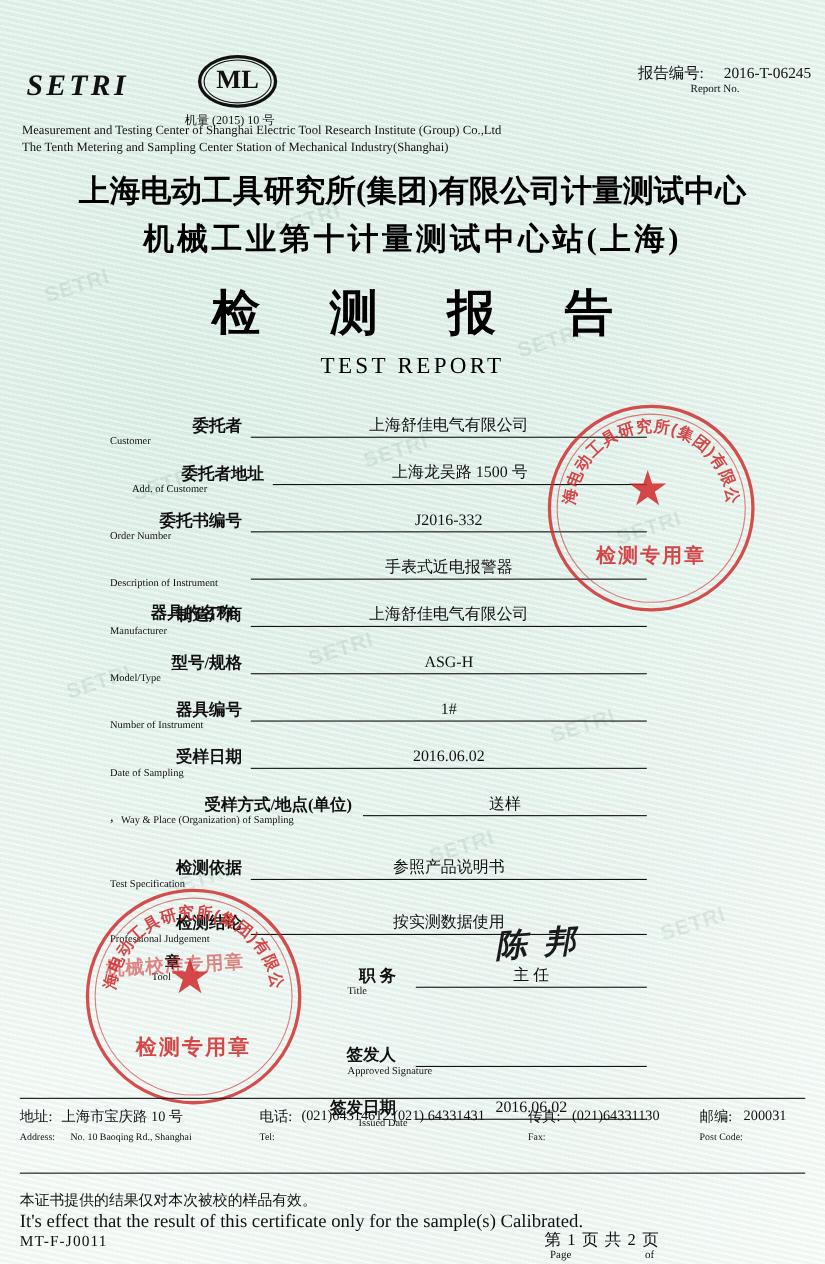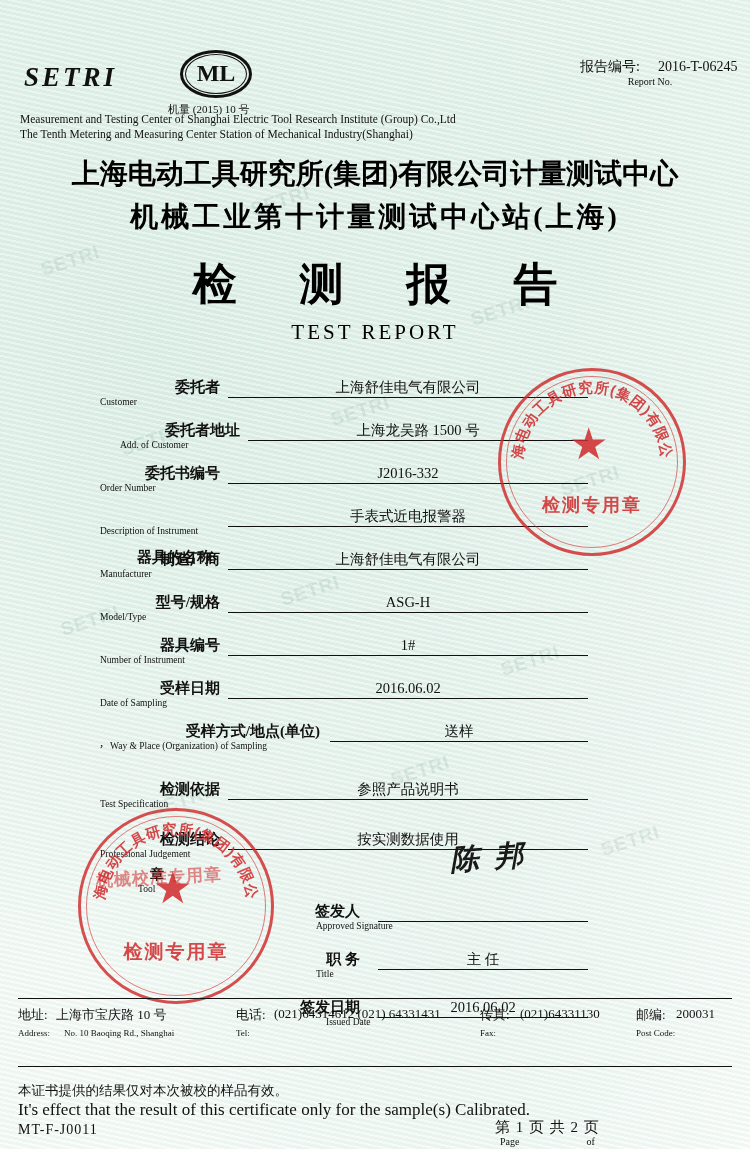--- a/index.html
+++ b/index.html
@@ -358,21 +358,21 @@
       <div class="report-no-line">
         <span class="rn-cn">报告编号:</span>
         <span class="rn-val">2016-T-06245</span>
       </div>
       <div class="rn-en">Report No.</div>
     </div>
   </div>
 
   <div class="org-en">
     <div>Measurement and Testing Center of Shanghai Electric Tool Research Institute (Group) Co.,Ltd</div>
-    <div>The Tenth Metering and Measuring Center Station of Mechanical Industry(Shanghai)</div>
+    <div>The Tenth Metering and Sampling Center Station of Mechanical Industry(Shanghai)</div>
   </div>
 
   <div class="title-cn1">上海电动工具研究所(集团)有限公司计量测试中心</div>
   <div class="title-cn2">机械工业第十计量测试中心站(上海)</div>
 
   <div class="big-title">检 测 报 告</div>
   <div class="big-title-en">TEST    REPORT</div>
 
   <div class="fields">
 
@@ -436,30 +436,30 @@
       <div class="flabel-en" style="left:100px;">Test Specification</div>
       <div class="fvalue" style="left:228px; width:360px;">参照产品说明书</div>
     </div>
 
     <div class="frow" style="margin-top:16px;">
       <div class="flabel" style="left:60px; width:160px;">检测结论</div>
       <div class="flabel-en" style="left:100px;">Professional Judgement</div>
       <div class="fvalue" style="left:228px; width:360px;">按实测数据使用</div>
     </div>
 
+    <div class="frow" style="margin-top:14px;">
+      <div class="flabel" style="left:240px; width:120px;">职  务</div>
+      <div class="flabel-en" style="left:316px;">Title</div>
+      <div class="fvalue" style="left:378px; width:210px;">主 任</div>
+    </div>
+
     <div class="frow" style="margin-top:38px;">
       <div class="flabel" style="left:240px; width:120px;">签发人</div>
       <div class="flabel-en" style="left:316px;">Approved Signature</div>
       <div class="fvalue" style="left:378px; width:210px;"></div>
-    </div>
-
-    <div class="frow" style="margin-top:14px;">
-      <div class="flabel" style="left:240px; width:120px;">职  务</div>
-      <div class="flabel-en" style="left:316px;">Title</div>
-      <div class="fvalue" style="left:378px; width:210px;">主 任</div>
     </div>
 
     <div class="frow" style="margin-top:14px;">
       <div class="flabel" style="left:230px; width:130px;">签发日期</div>
       <div class="flabel-en" style="left:316px;margin-left:10px;">Issued Date</div>
       <div class="fvalue" style="left:378px; width:210px;">2016.06.02</div>
     </div>
   </div>
 
   <div class="sig-name">陈 邦</div>

